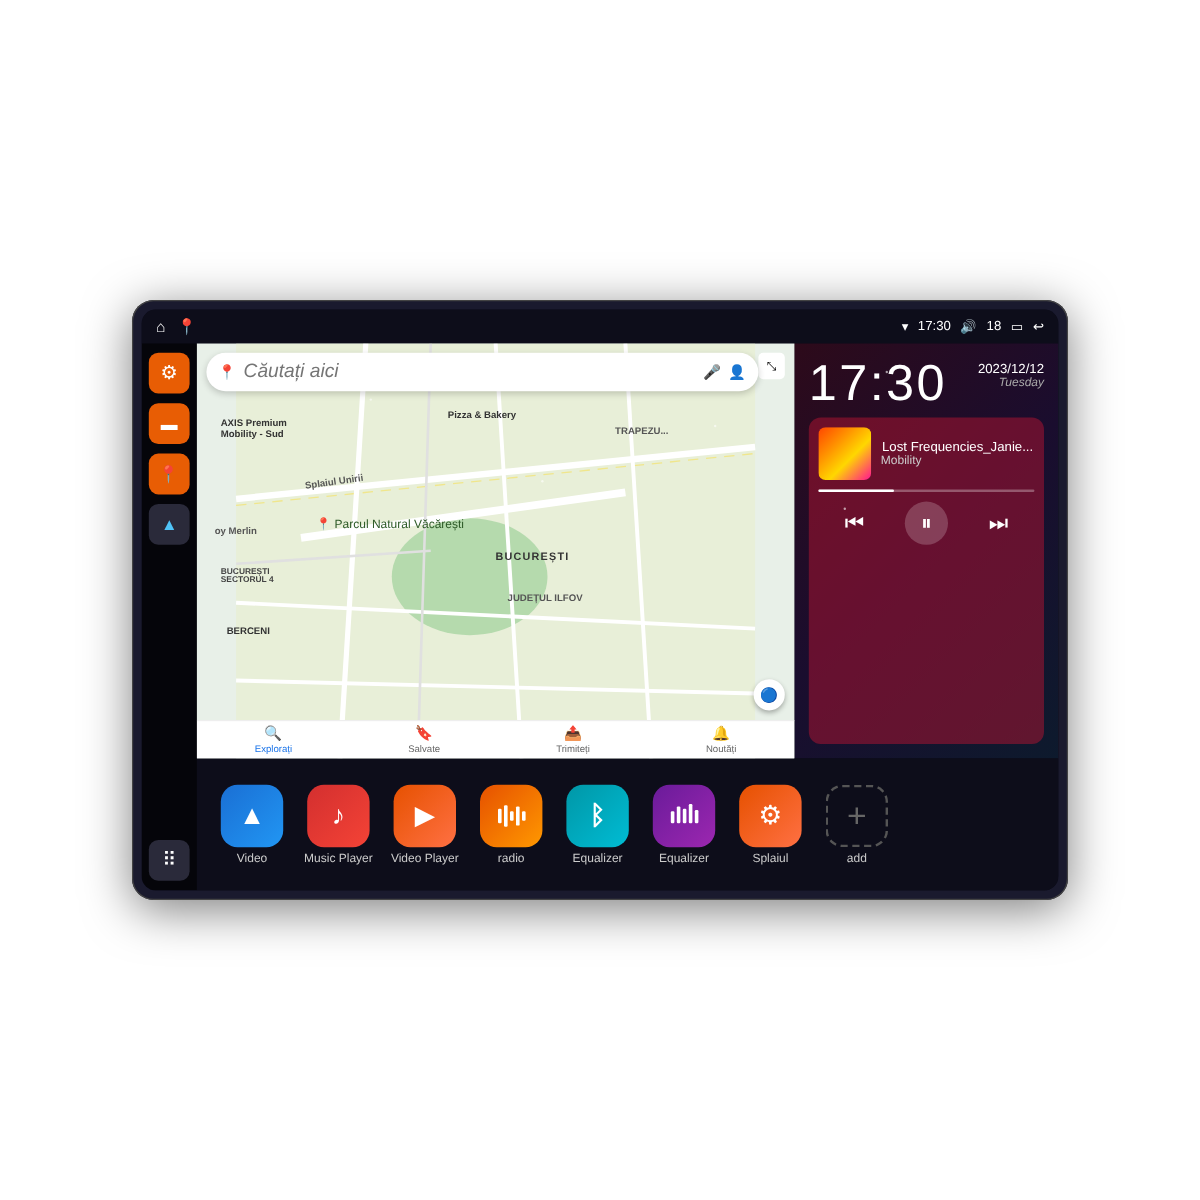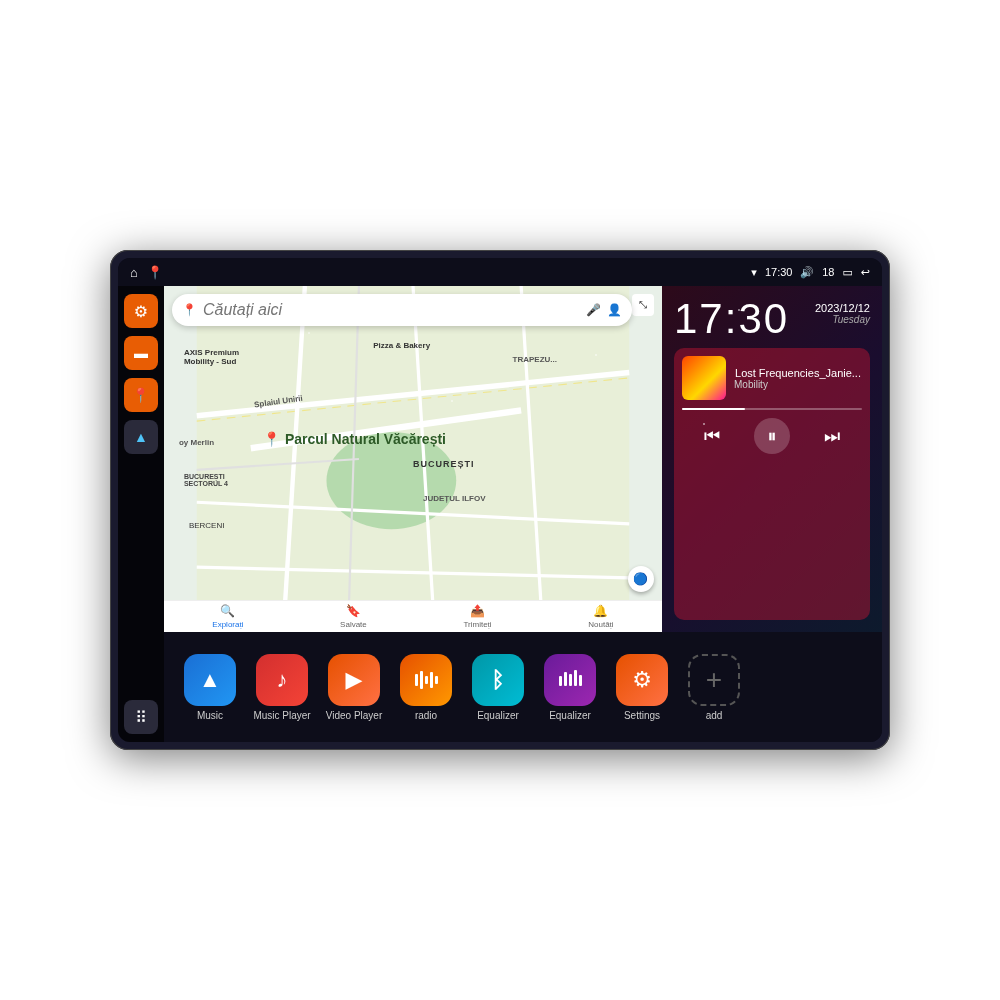--- a/index.html
+++ b/index.html
@@ -493,25 +493,25 @@
 
               <line x1="50" y1="150" x2="300" y2="115" stroke="#fff" stroke-width="6"></line>
 
               <line x1="0" y1="170" x2="150" y2="160" stroke="#e0e0e0" stroke-width="2"></line>
               <line x1="150" y1="0" x2="140" y2="320" stroke="#e0e0e0" stroke-width="2"></line>
             </svg>
 
             <div class="map-label" style="top:18%;left:4%;font-size:8px;font-weight:600;">AXIS Premium<br>Mobility - Sud</div>
             <div class="map-label" style="top:16%;left:42%;font-size:8px;">Pizza &amp; Bakery</div>
             <div class="map-label" style="top:20%;left:70%;font-size:8px;color:#555;">TRAPEZU...</div>
-            <div class="map-label" style="top:42%;left:20%;font-size:14px;font-weight:700;color:#2d5a27;text-align:center;">📍 Parcul Natural Văcărești</div>
+            <div class="map-label" style="top:42%;left:20%;font-size:10px;font-weight:400;color:#2d5a27;text-align:center;">📍 Parcul Natural Văcărești</div>
             <div class="map-label" style="top:50%;left:50%;font-size:9px;font-weight:700;letter-spacing:1px;color:#333;">BUCUREȘTI</div>
             <div class="map-label" style="top:60%;left:52%;font-size:8px;font-weight:600;color:#555;">JUDEȚUL ILFOV</div>
             <div class="map-label" style="top:54%;left:4%;font-size:7px;font-weight:600;color:#444;">BUCUREȘTI<br>SECTORUL 4</div>
-            <div class="map-label" style="top:68%;left:5%;font-size:8px;font-weight:400;color:#333;">BERCENI</div>
+            <div class="map-label" style="top:68%;left:5%;font-size:8px;font-weight:700;color:#333;">BERCENI</div>
             <div class="map-label" style="top:44%;left:3%;font-size:8px;color:#555;">oy Merlin</div>
             <div class="map-label" style="top:32%;left:18%;font-size:8px;color:#555;transform:rotate(-8deg);">Splaiul Unirii</div>
 
             <div class="location-btn">
               <span style="font-size:12px;color:#555;">🔵</span>
             </div>
 
             <div class="map-bottom-nav">
               <div class="map-nav-item active">
                 <span class="map-nav-icon">🔍</span>
@@ -573,21 +573,21 @@
           </div>
 
         </div>
 
         <div class="app-grid">
 
           <div class="app-icon-wrapper">
             <div class="app-icon blue">
               <span style="color:#fff;font-size:22px;">▲</span>
             </div>
-            <span class="app-label">Music</span>
+            <span class="app-label">Video</span>
           </div>
 
           <div class="app-icon-wrapper">
             <div class="app-icon red">
               <span style="color:#fff;font-size:22px;">♪</span>
             </div>
             <span class="app-label">Music Player</span>
           </div>
 
           <div class="app-icon-wrapper">
@@ -627,21 +627,21 @@
                 <rect x="23" y="9" width="3" height="11" fill="white" rx="1"></rect>
               </svg>
             </div>
             <span class="app-label">Equalizer</span>
           </div>
 
           <div class="app-icon-wrapper">
             <div class="app-icon gear-orange">
               <span style="color:#fff;font-size:22px;">⚙</span>
             </div>
-            <span class="app-label">Settings</span>
+            <span class="app-label">Splaiul</span>
           </div>
 
           <div class="app-icon-wrapper">
             <div class="app-icon dotted">
               <span style="color:#666;font-size:28px;">+</span>
             </div>
             <span class="app-label">add</span>
           </div>
 
         </div>

